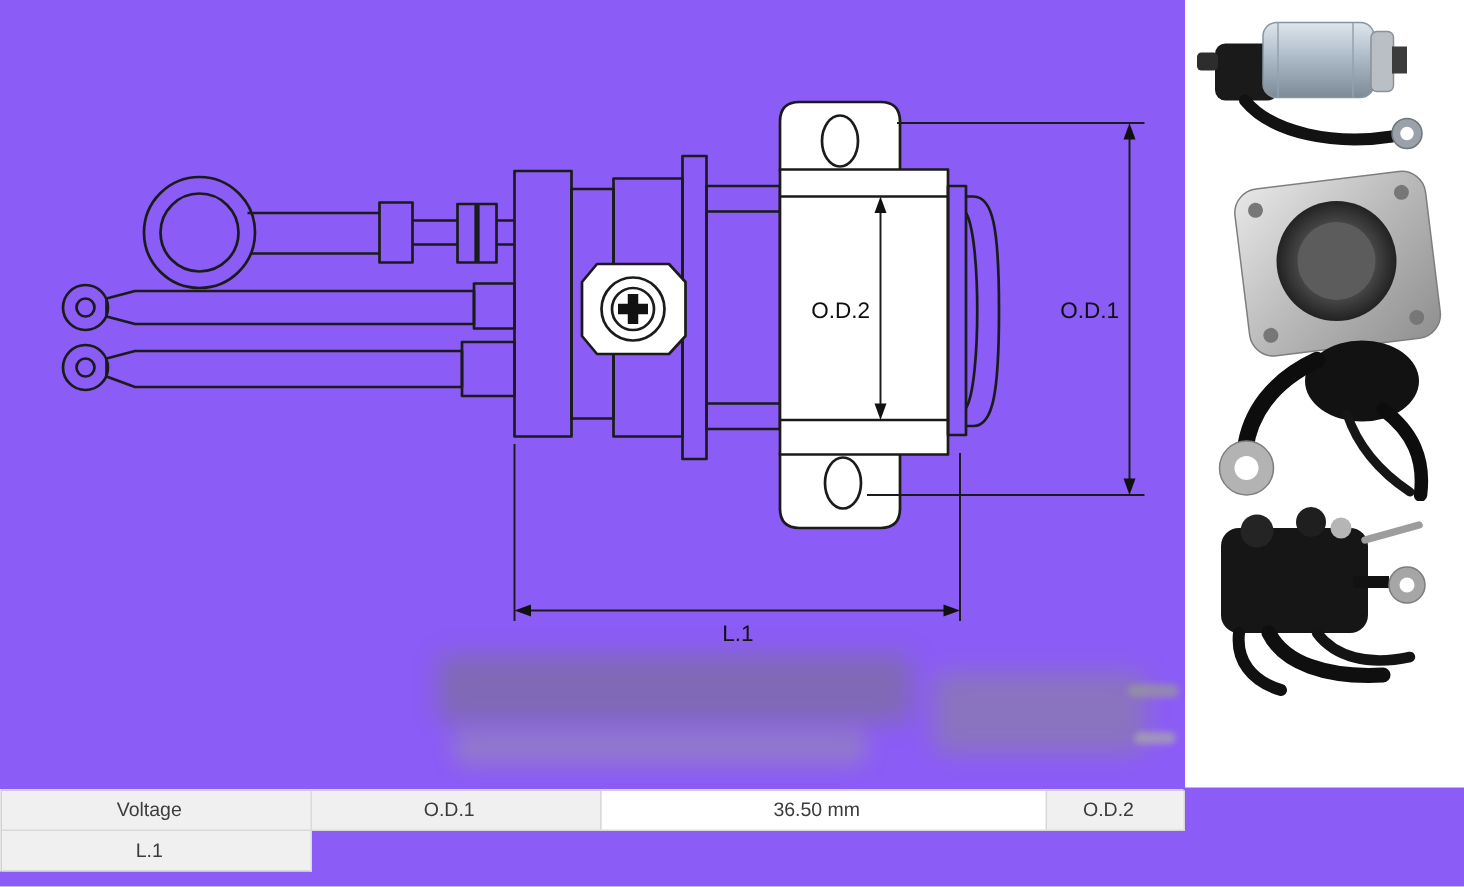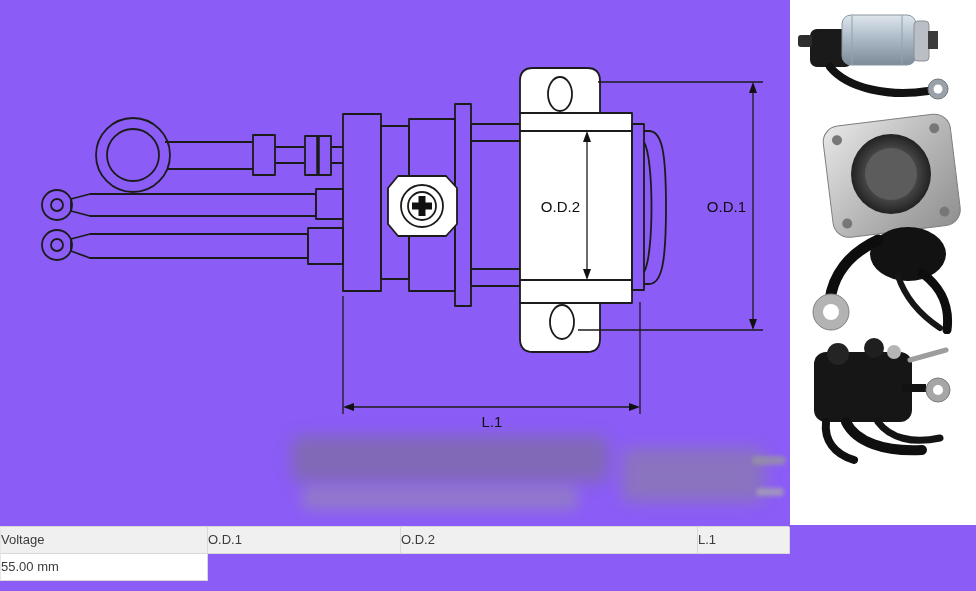--- a/index.html
+++ b/index.html
@@ -14,21 +14,21 @@
   .wm { position:absolute; border-radius:8px; }
   .photos { position:absolute; left:790px; top:0; width:186px; height:525px; background:#fff; }
   .photo { position:absolute; left:0; width:186px; }
   .spec {
     position:absolute; left:0; top:526px; width:789px;
     display:grid; grid-template-columns:207px 193px 297px 92px;
     border-top:1px solid #d9d9d9; border-left:1px solid #e6e6e6;
   }
   .cell {
     height:27px; line-height:26px; font-size:13px; color:#3c3c3c;
-    text-align:left; padding-right:9px;
+    text-align:center; padding-right:9px;
     border-right:1px solid #d9d9d9; border-bottom:1px solid #d9d9d9;
     background:#fff; white-space:nowrap; overflow:hidden;
   }
   .cell.lbl { background:#f0f0f0; }
 </style>
 </head>
 <body>
 
 <div class="page">
 
@@ -190,18 +190,18 @@
         <path d="M56 84 C 66 104, 94 114, 132 112" stroke="#0f0f0f" stroke-width="10" fill="none" stroke-linecap="round"></path>
         <path d="M88 84 C 100 100, 122 106, 150 100" stroke="#141414" stroke-width="7" fill="none" stroke-linecap="round"></path>
         <path d="M36 84 C 34 102, 44 116, 64 122" stroke="#101010" stroke-width="8" fill="none" stroke-linecap="round"></path>
       </svg>
     </div>
   </div>
 
   <div class="spec">
     <div class="cell lbl">Voltage</div>
     <div class="cell lbl">O.D.1</div>
+    <div class="cell val">36.50 mm</div>
     <div class="cell lbl">O.D.2</div>
     <div class="cell lbl">L.1</div>
-    <div class="cell val">55.00 mm</div>
   </div>
 
 </div>
 
 </body></html>

